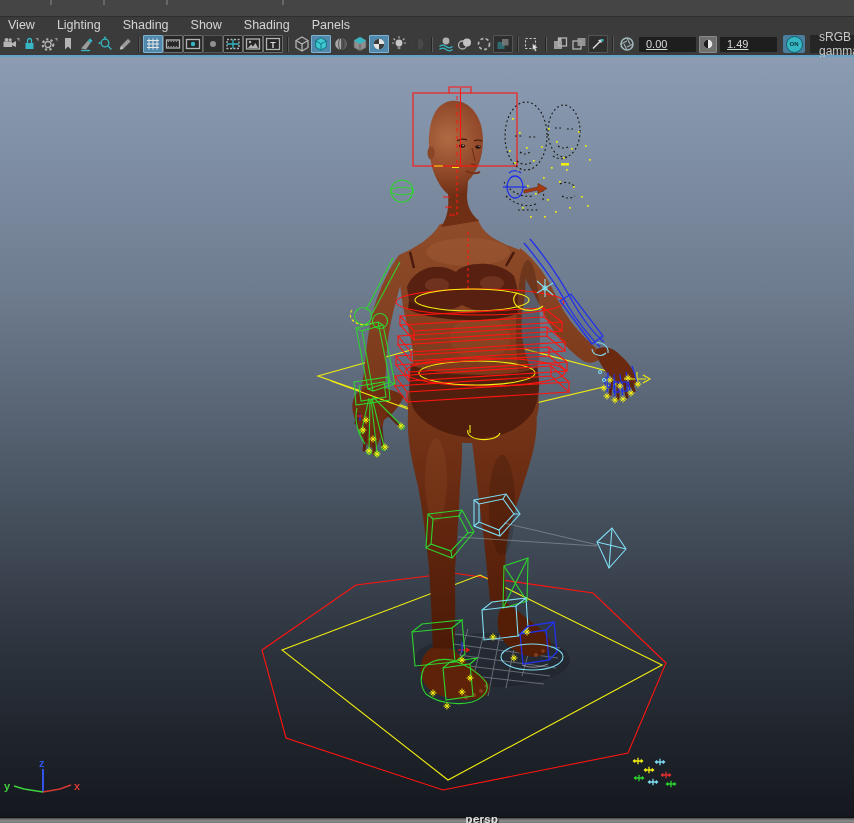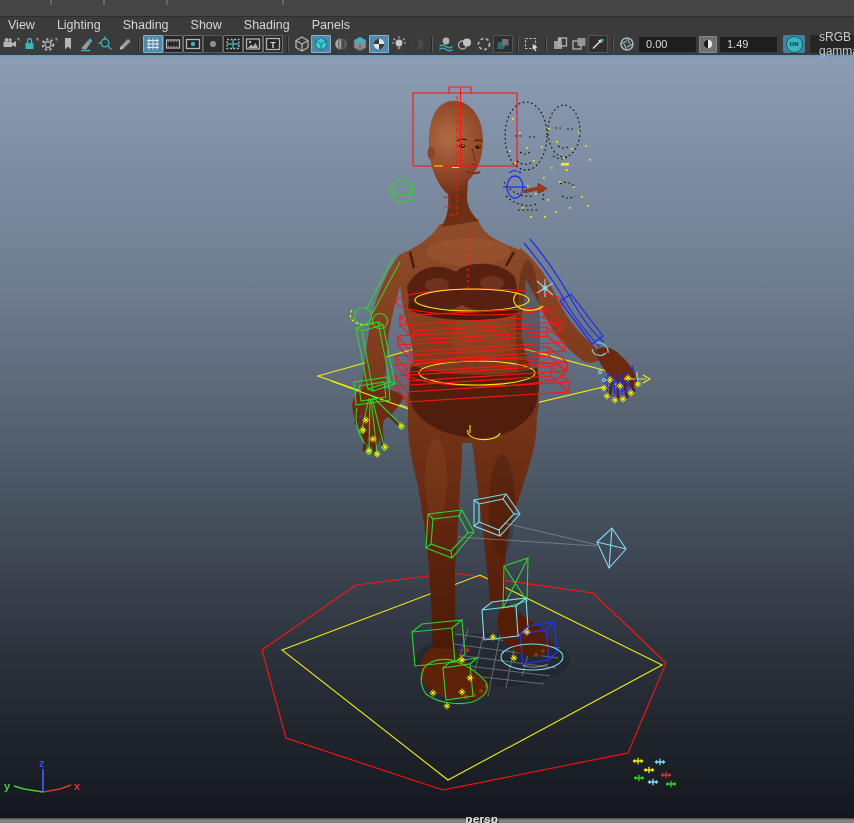--- a/index.html
+++ b/index.html
@@ -20,21 +20,21 @@
            border-bottom:2px solid var(--viewport_outline,#64a0c8);padding:0 1px;}
   .tb{width:19px;height:18px;display:flex;align-items:center;justify-content:center;flex:0 0 auto;border-radius:1px;}
   .tb svg{display:block;}
   .tb.boxed{background:#262626;border:1px solid #6e6e6e;width:18px;height:16px;}
   .tb.act{background:var(--active_blue,#5189ad);border:1px solid #7fb3d2;width:18px;height:16px;}
   .tb.darkbox{background:#2e2e2e;border:1px solid #555;width:18px;height:16px;}
   .tb.dim{opacity:.5;}
   .tsep{width:3px;height:15px;flex:0 0 auto;margin:0 3px;
         background:linear-gradient(90deg,transparent 0 1px,#272727 1px 2px,#5a5a5a 2px 3px);}
   .tfield{width:50px;height:15px;background:var(--field_bg,#1e1e1e);color:#d8d8d8;font-size:11px;
-          display:flex;align-items:center;padding-left:7px;margin:0 3px;flex:0 0 auto;border-radius:1px;}
+          display:flex;align-items:center;padding-left:7px;margin:0 3px;flex:0 0 auto;border-radius:1px;text-decoration:underline;}
   .onbtn{width:22px;height:18px;background:#4a7e9e;border-radius:2px;display:flex;align-items:center;
          justify-content:center;margin:0 3px;flex:0 0 auto;}
   .onbtn .oncirc{width:15px;height:15px;border-radius:50%;background:var(--icon_teal,#36b6c2);
          border:1px solid #0d5e66;color:#07393d;font-size:6px;font-weight:bold;
          display:flex;align-items:center;justify-content:center;}
   .vt-dropdown{flex:1 1 auto;height:18px;background:#262626;color:#c8c8c8;font-size:12px;
          display:flex;align-items:center;padding-left:9px;margin-left:2px;}
   
   .viewport{position:relative;width:854px;height:760px;}
   .persp-label{position:absolute;left:452px;top:756px;width:60px;text-align:center;

